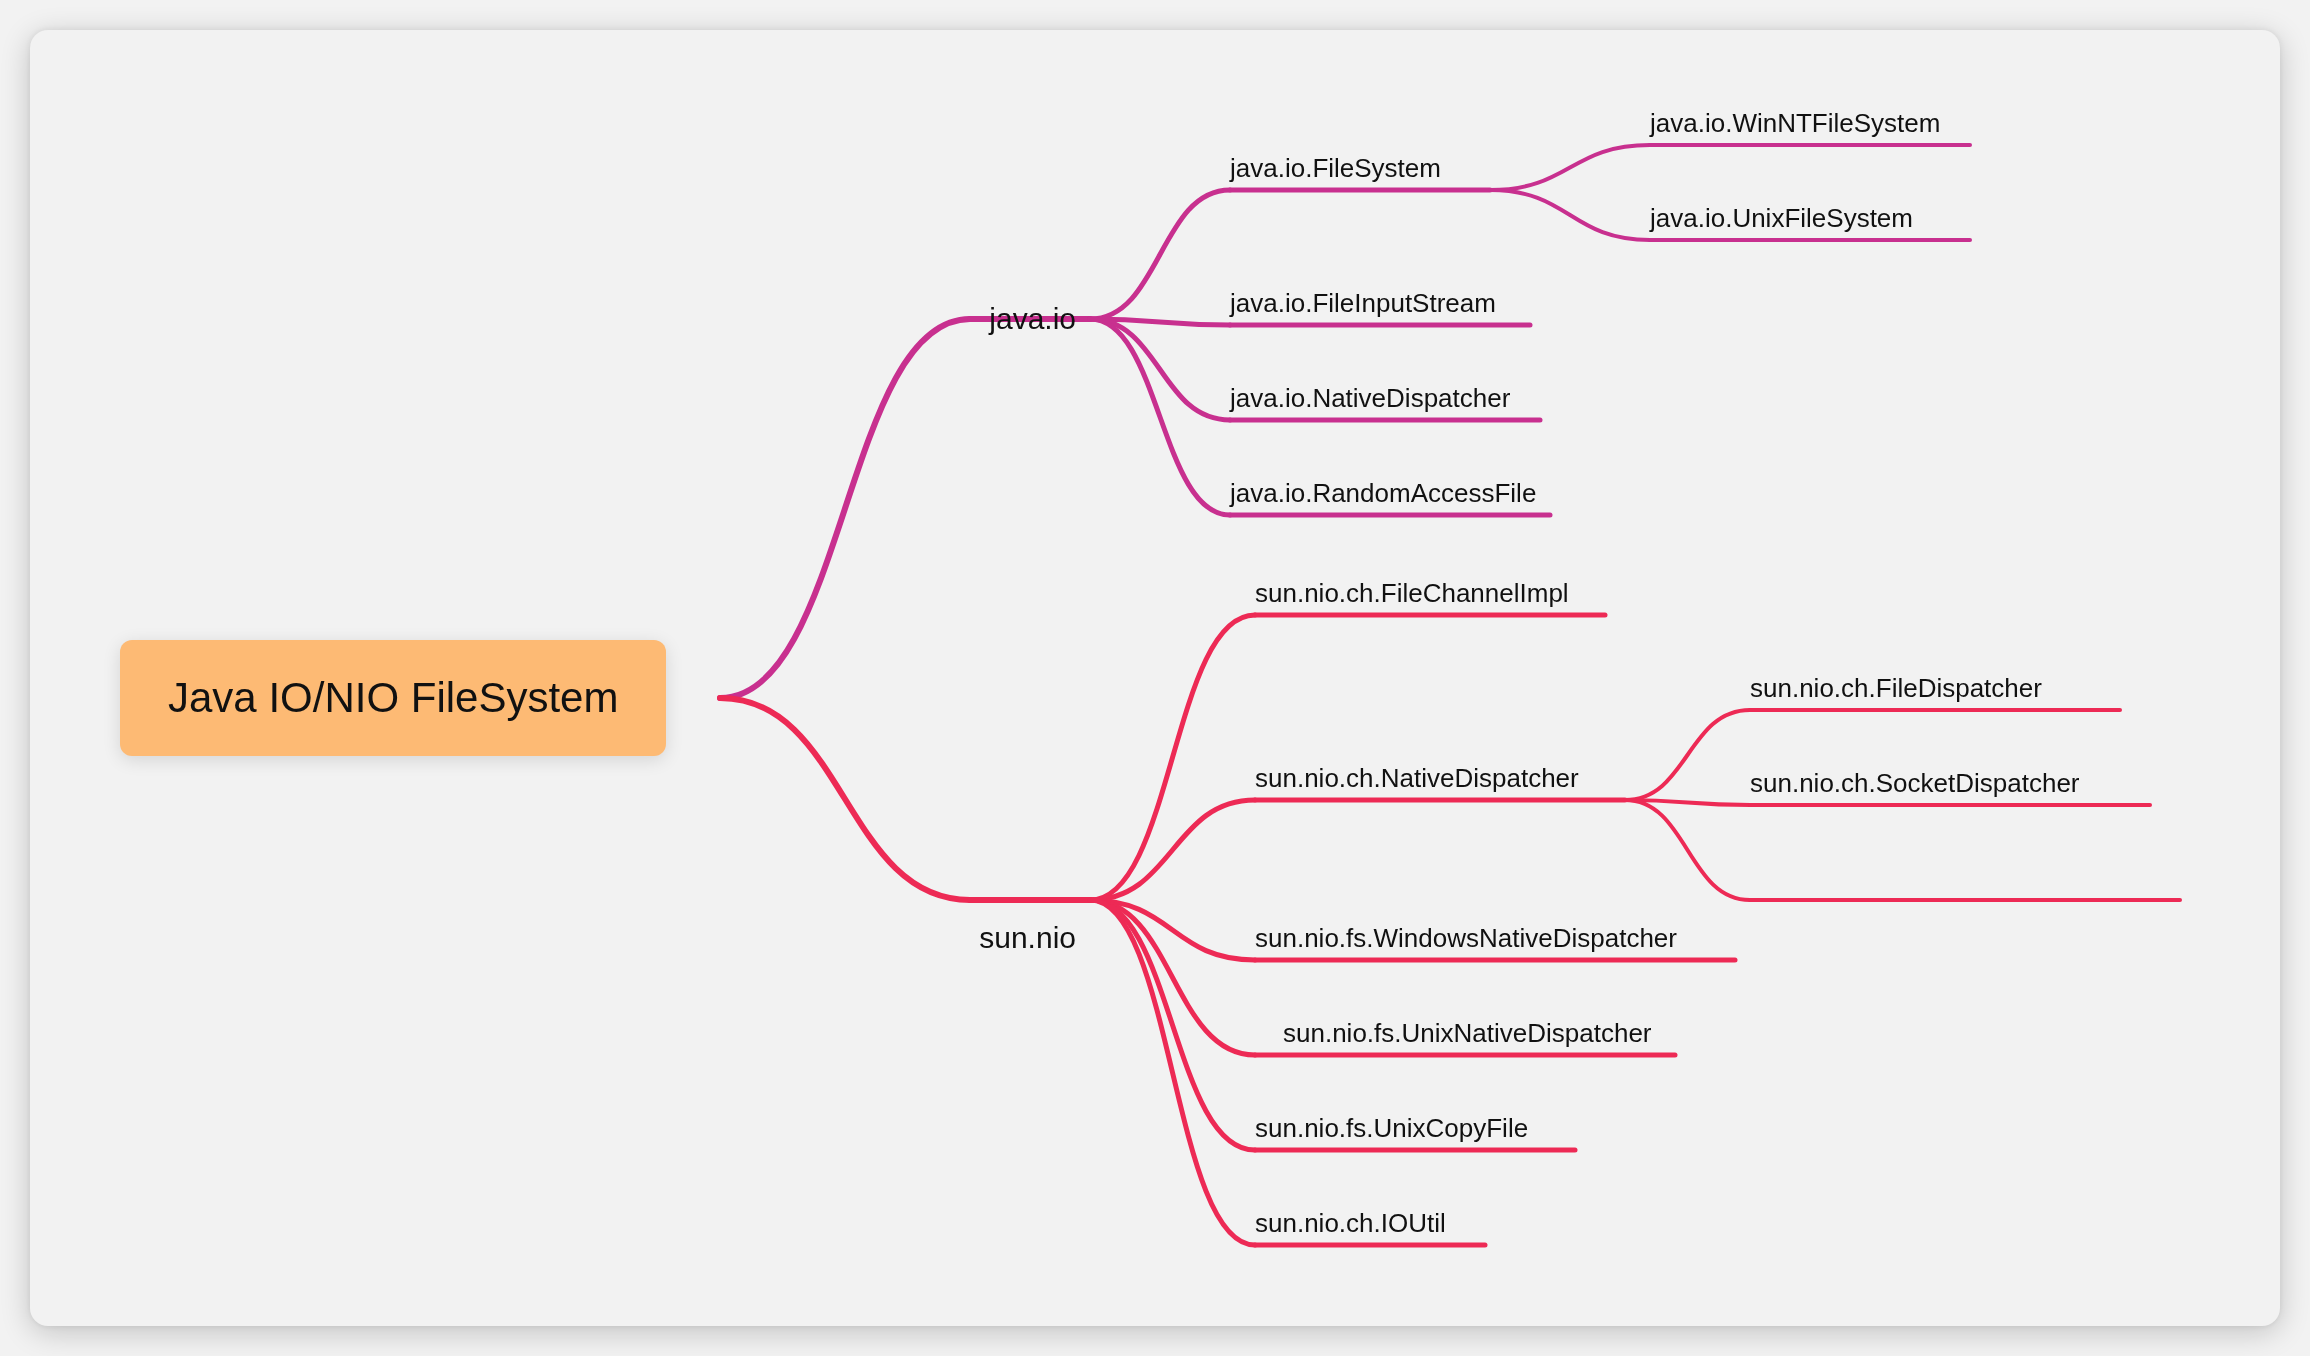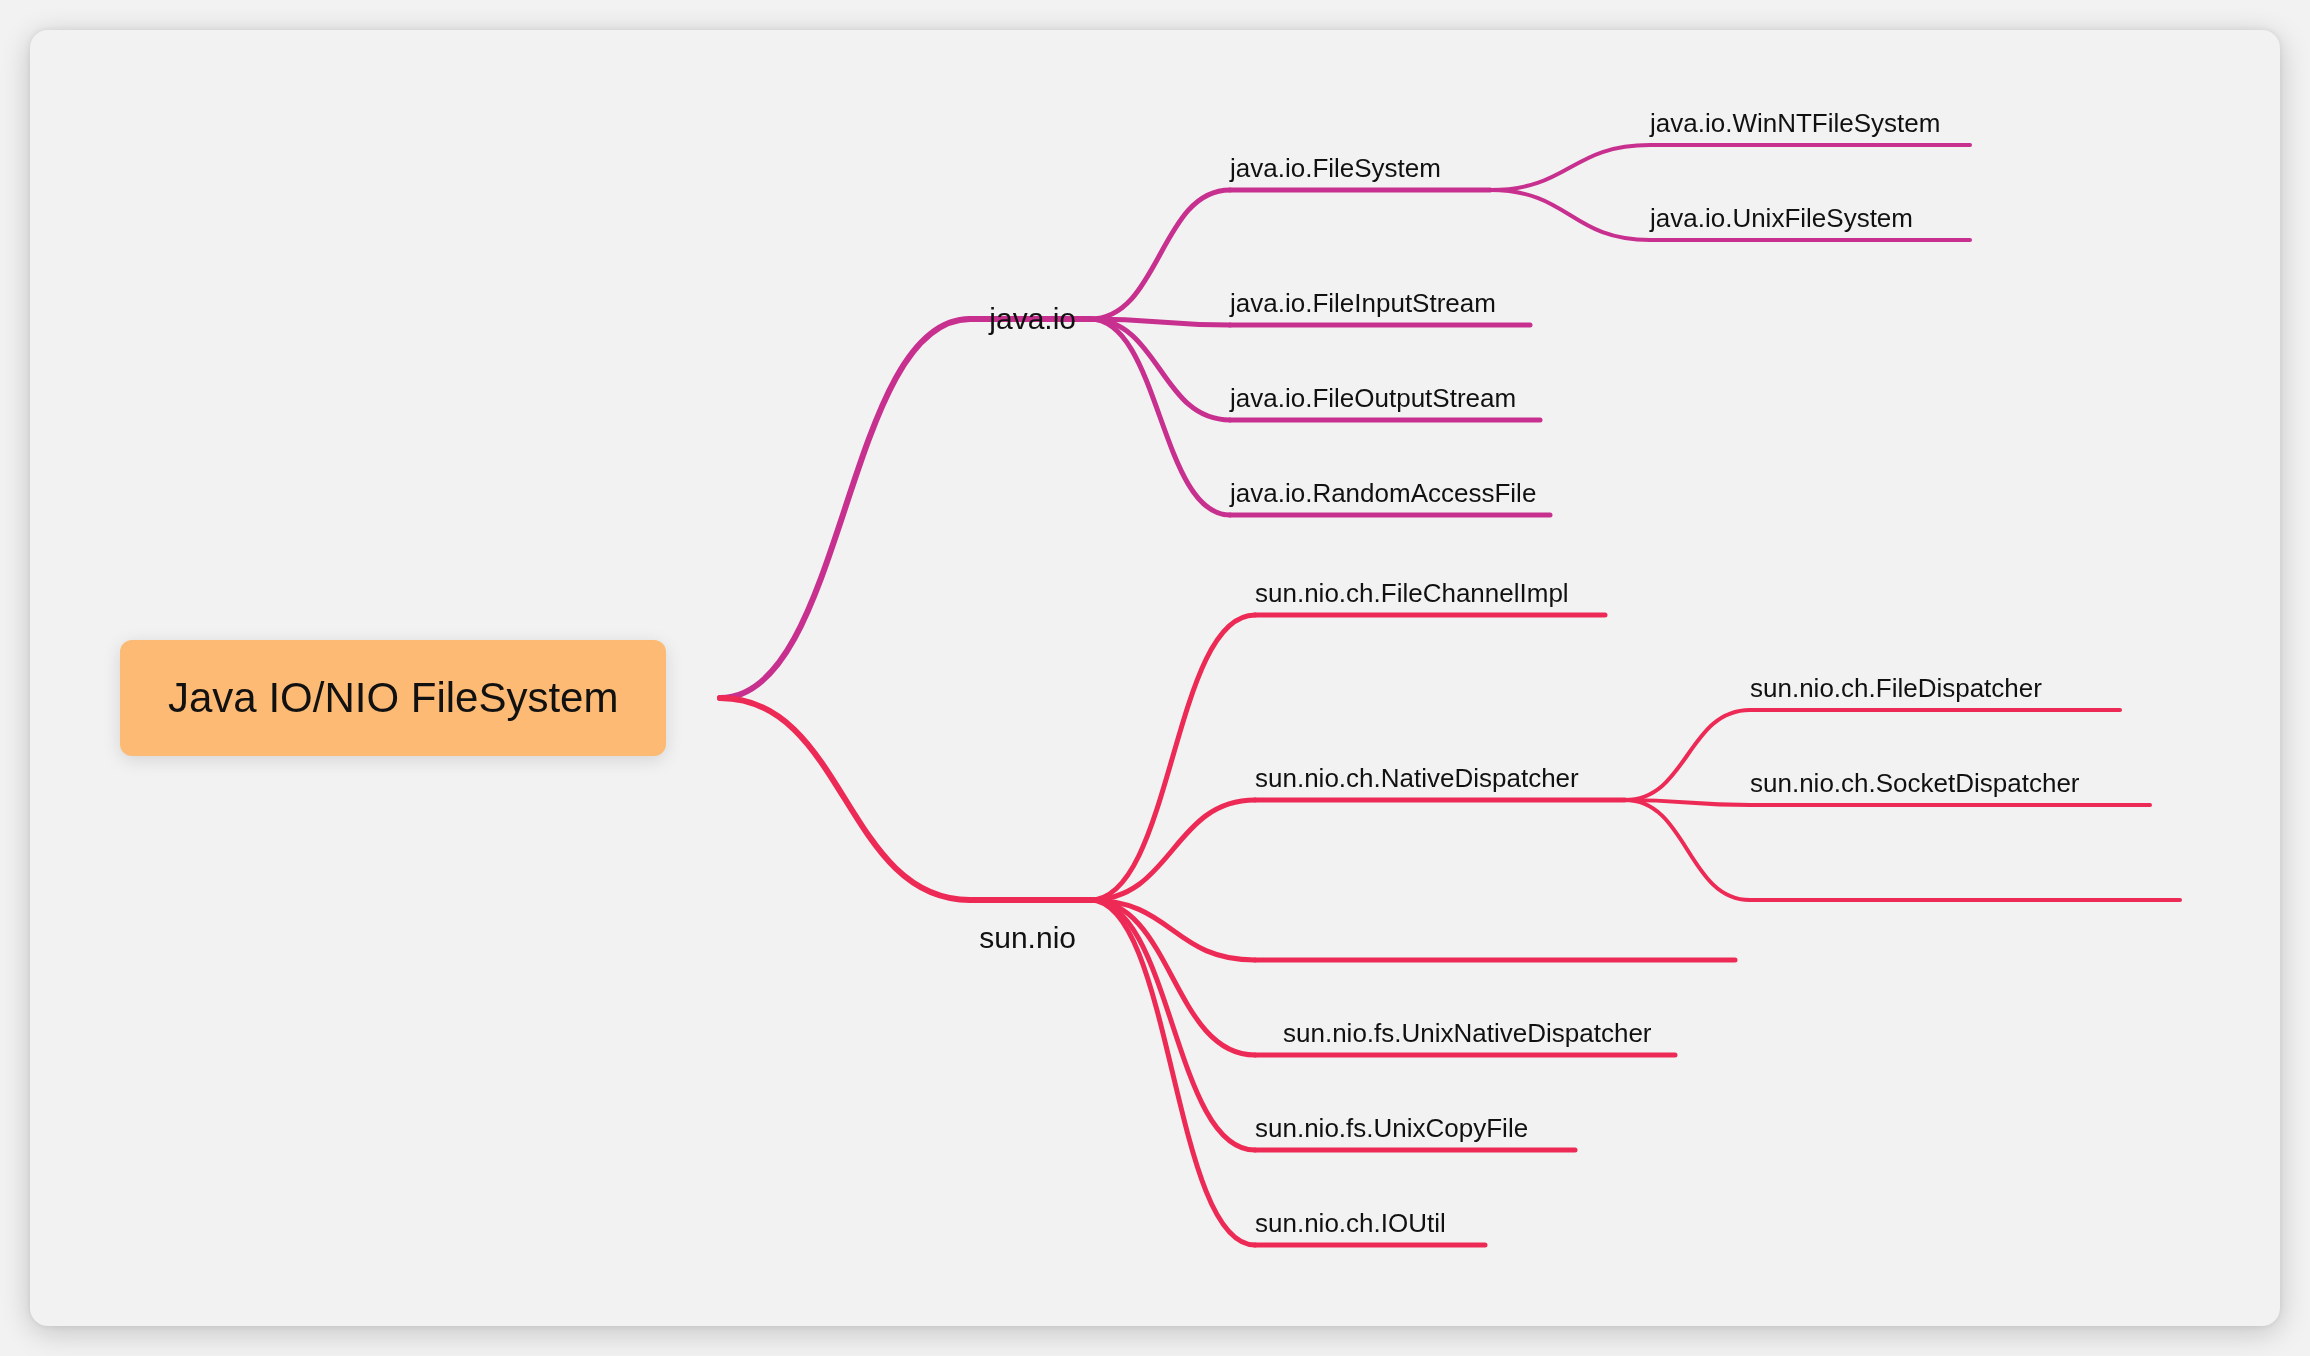--- a/index.html
+++ b/index.html
@@ -94,24 +94,25 @@
       <line x1="1225" y1="1215" x2="1455" y2="1215" stroke="#ed2a55" stroke-width="5" stroke-linecap="round"></line>
     </svg>
 
   <div class="branch-label" style="left:1060px; top:289px;">java.io</div>
   <div class="branch-label" style="left:1060px; top:870px;margin-top:38px;">sun.nio</div>
 
   <div class="node-label" style="left:1200px; top:160px;">java.io.FileSystem</div>
   <div class="node-label" style="left:1620px; top:115px;">java.io.WinNTFileSystem</div>
   <div class="node-label" style="left:1620px; top:210px;">java.io.UnixFileSystem</div>
   <div class="node-label" style="left:1200px; top:295px;">java.io.FileInputStream</div>
-  <div class="node-label" style="left:1200px; top:390px;">java.io.FileOutputStream</div>
+  <div class="node-label" style="left:1200px; top:390px;">java.io.NativeDispatcher</div>
   <div class="node-label" style="left:1200px; top:485px;">java.io.RandomAccessFile</div>
 
   <div class="node-label" style="left:1225px; top:585px;">sun.nio.ch.FileChannelImpl</div>
   <div class="node-label" style="left:1225px; top:770px;">sun.nio.ch.NativeDispatcher</div>
   <div class="node-label" style="left:1720px; top:680px;">sun.nio.ch.FileDispatcher</div>
   <div class="node-label" style="left:1720px; top:775px;">sun.nio.ch.SocketDispatcher</div>
+  <div class="node-label" style="left:1225px; top:930px;">sun.nio.fs.WindowsNativeDispatcher</div>
   <div class="node-label" style="left:1225px; top:1025px;margin-left:28px;">sun.nio.fs.UnixNativeDispatcher</div>
   <div class="node-label" style="left:1225px; top:1120px;">sun.nio.fs.UnixCopyFile</div>
   <div class="node-label" style="left:1225px; top:1215px;">sun.nio.ch.IOUtil</div>
 
 </div>
 
 </body></html>

